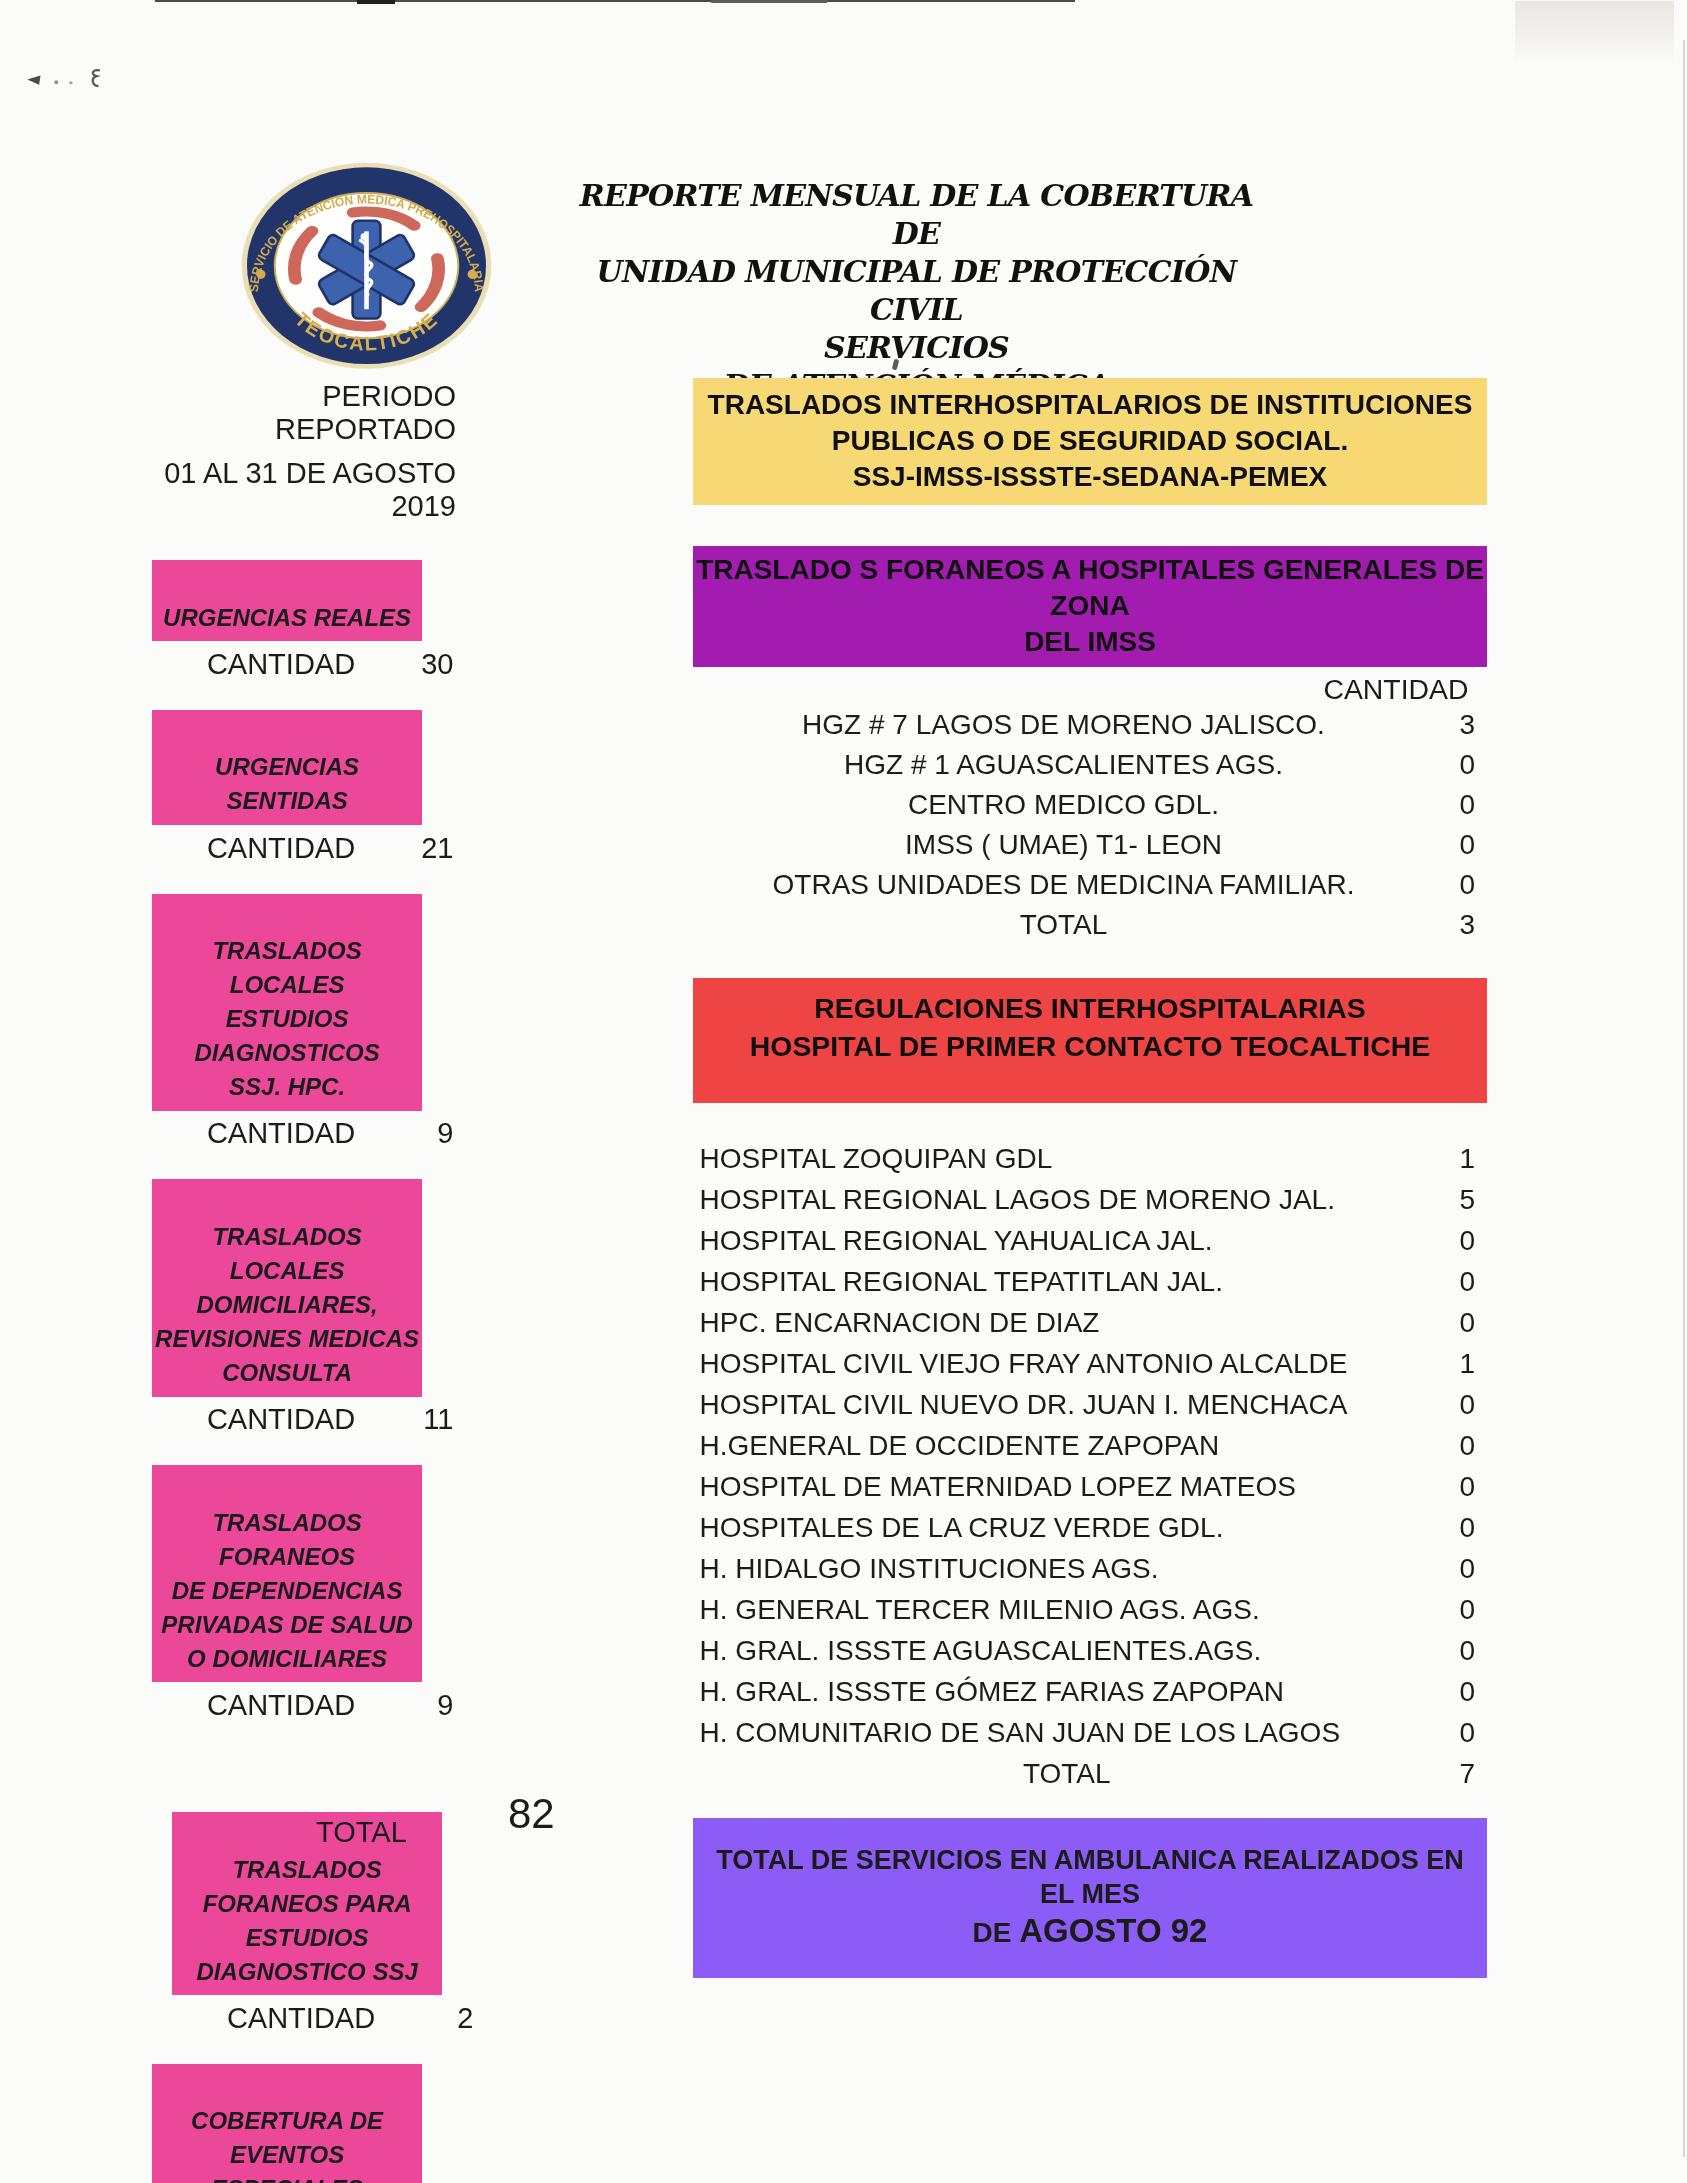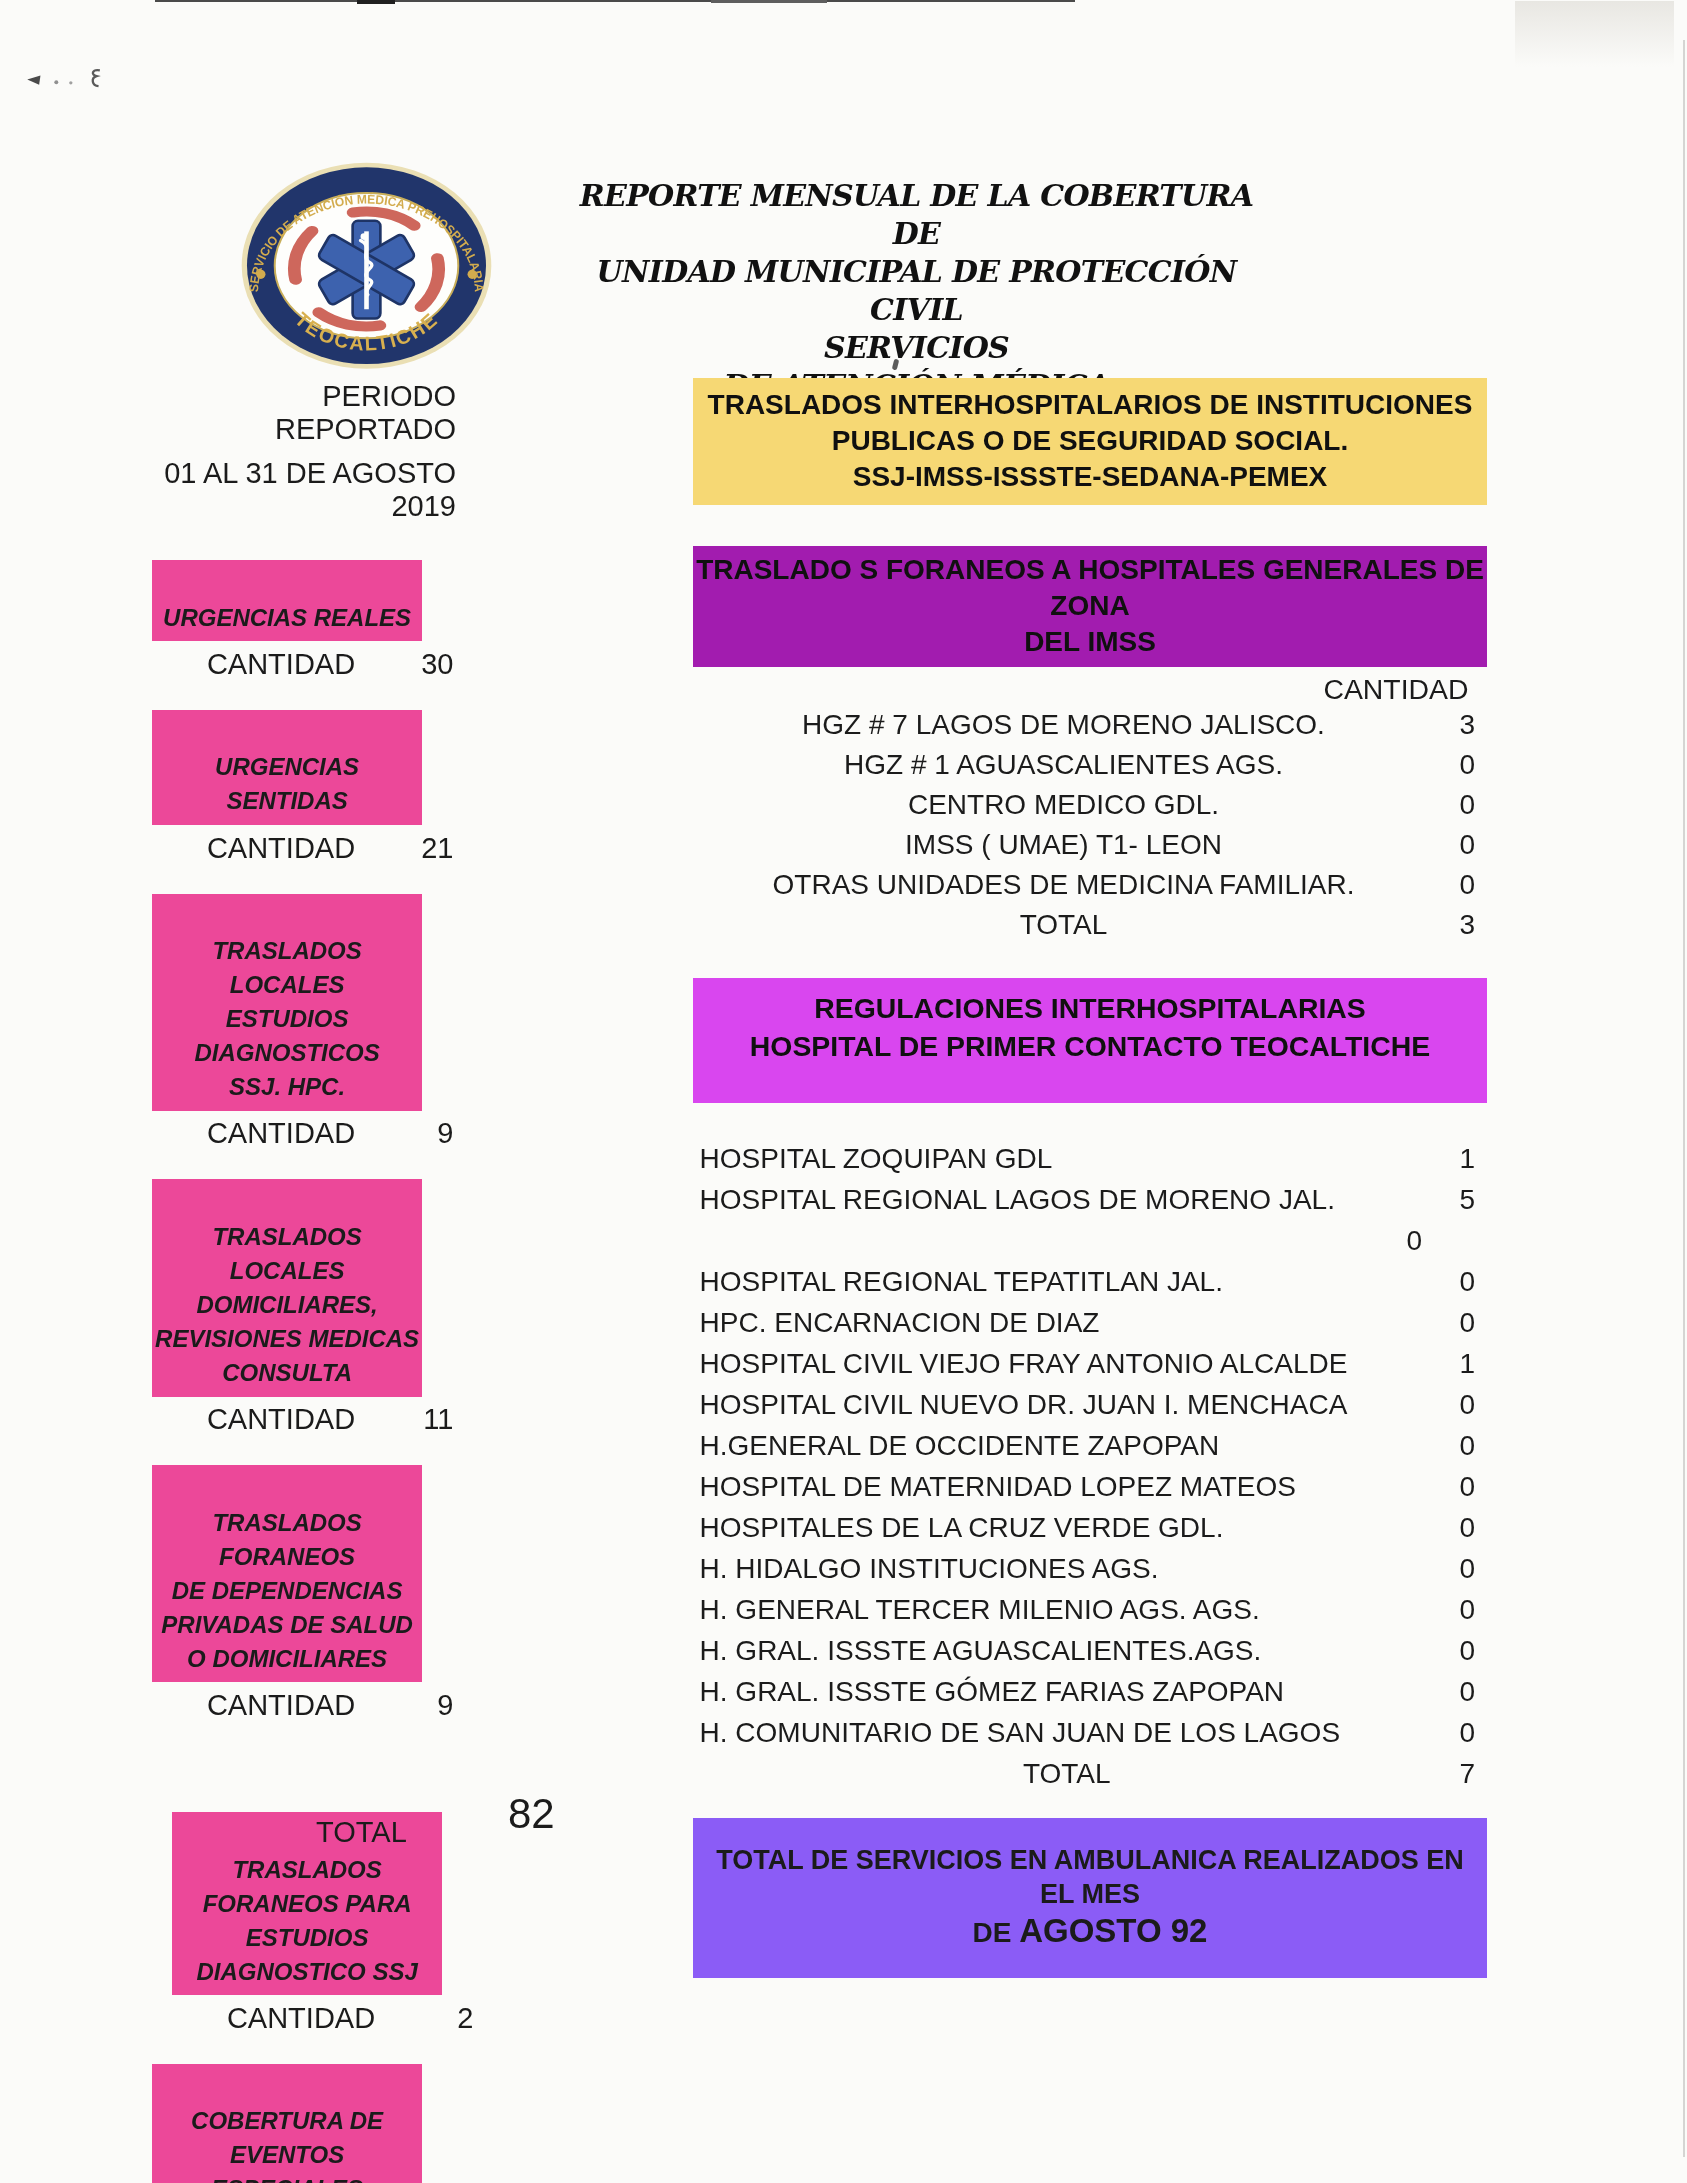--- a/index.html
+++ b/index.html
@@ -38,21 +38,21 @@
   .cant-row .cant-label{text-align:center;}
   .cant-row .cant-value{text-align:right;padding-right:2.6px;}
   .left-total{position:absolute;left:316px;top:1816px;font-size:29px;}
   .grand-total{position:absolute;left:508px;top:1790px;font-size:42px;}
 
   
   .right-col{position:absolute;left:693px;top:0;width:794px;}
   .band{white-space:pre-line;text-align:center;font-weight:bold;color:#101010;}
   .band.yellow{background:#F6D874;font-size:28px;line-height:36px;padding:9.3px 5.3px;margin-top:378px;}
   .band.green{background:#a21caf;font-size:28px;line-height:36px;padding:6.6px 2.6px;margin-top:41px;}
-  .band.blue{background:#d946ef;font-size:28.4px;line-height:38px;padding:10.6px 5.3px 38px;margin-top:33px;}
+  .band.blue{background:#ef4444;font-size:28.4px;line-height:38px;padding:10.6px 5.3px 38px;margin-top:33px;}
   .cant-header{text-align:right;padding-right:18.5px;font-size:28.4px;margin-top:6.6px;height:32px;line-height:32px;}
   .rrow{display:grid;grid-template-columns:1fr 53px;align-items:center;height:40px;font-size:28px;}
   .rrow .lbl{text-align:center;}
   .rrow .val{text-align:right;padding-right:12px;}
   .hlist .rrow{height:41px;}
   .hlist .rrow .lbl{text-align:left;padding-left:6.6px;}
   .hlist .rrow.trow .lbl{text-align:center;}
   .footer-band{background:#8b5cf6;text-align:center;margin-top:23px;padding:25px 4px;}
   .footer-line1{font-size:27px;font-weight:bold;line-height:34px;}
   .footer-line2{font-size:28px;font-weight:bold;line-height:40px;}
@@ -260,20 +260,21 @@
           <span class="lbl">HOSPITAL ZOQUIPAN GDL</span>
           <span class="val">1</span>
         </div>
 
         <div class="rrow">
           <span class="lbl">HOSPITAL REGIONAL LAGOS DE MORENO JAL.</span>
           <span class="val">5</span>
         </div>
 
         <div class="rrow">
+          <span class="lbl">HOSPITAL REGIONAL YAHUALICA JAL.</span>
           <span class="val">0</span>
         </div>
 
         <div class="rrow">
           <span class="lbl">HOSPITAL REGIONAL  TEPATITLAN JAL.</span>
           <span class="val">0</span>
         </div>
 
         <div class="rrow">
           <span class="lbl">HPC. ENCARNACION DE DIAZ</span>

